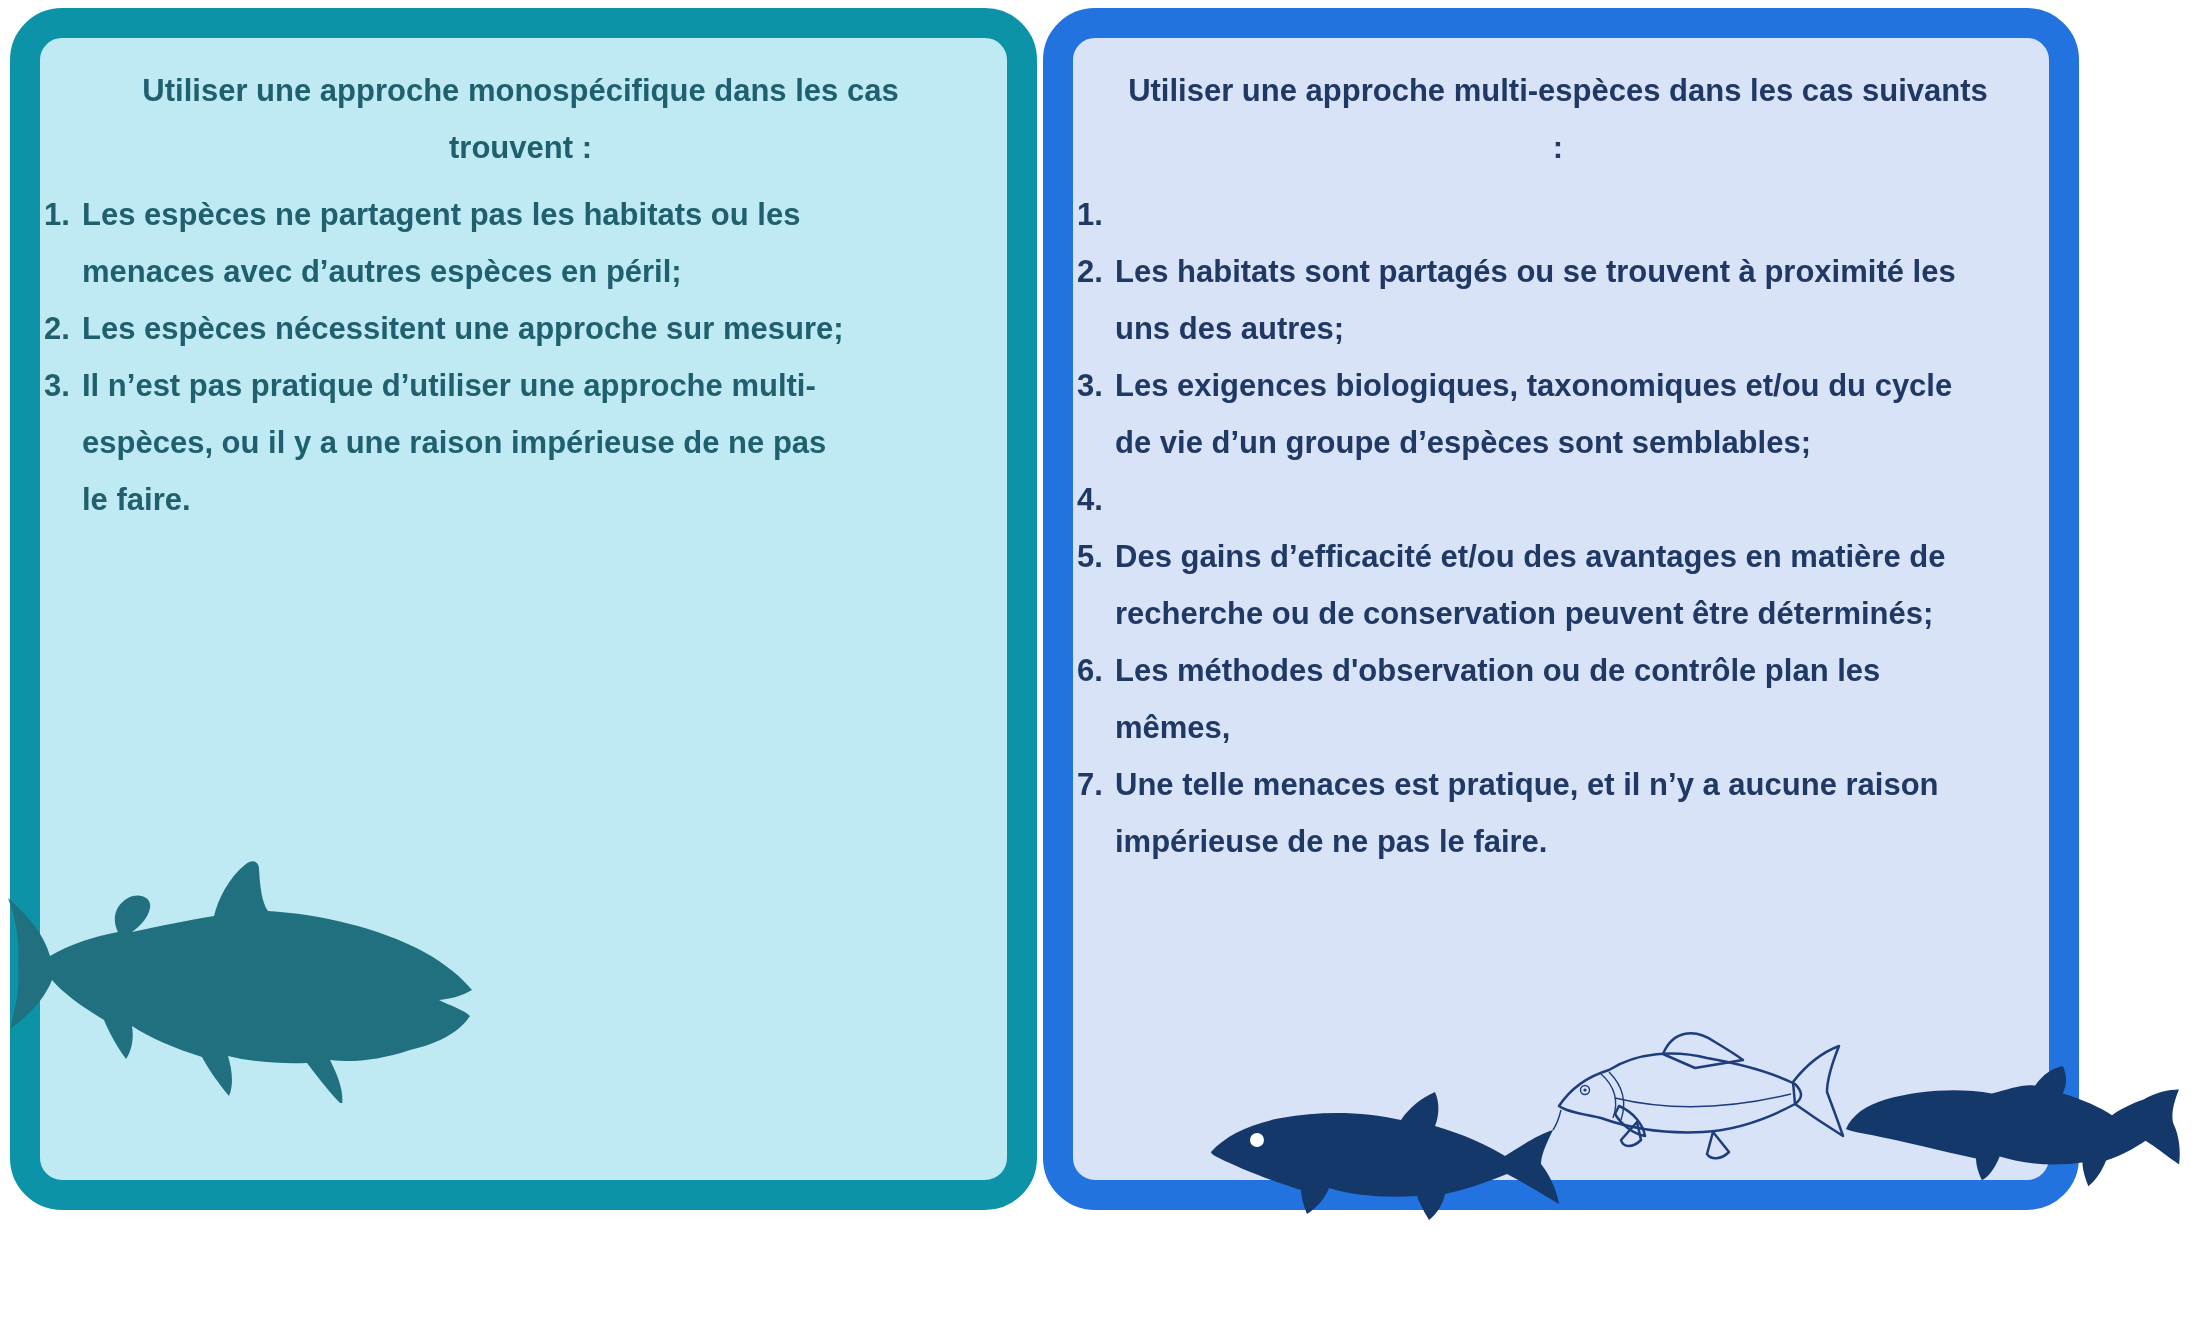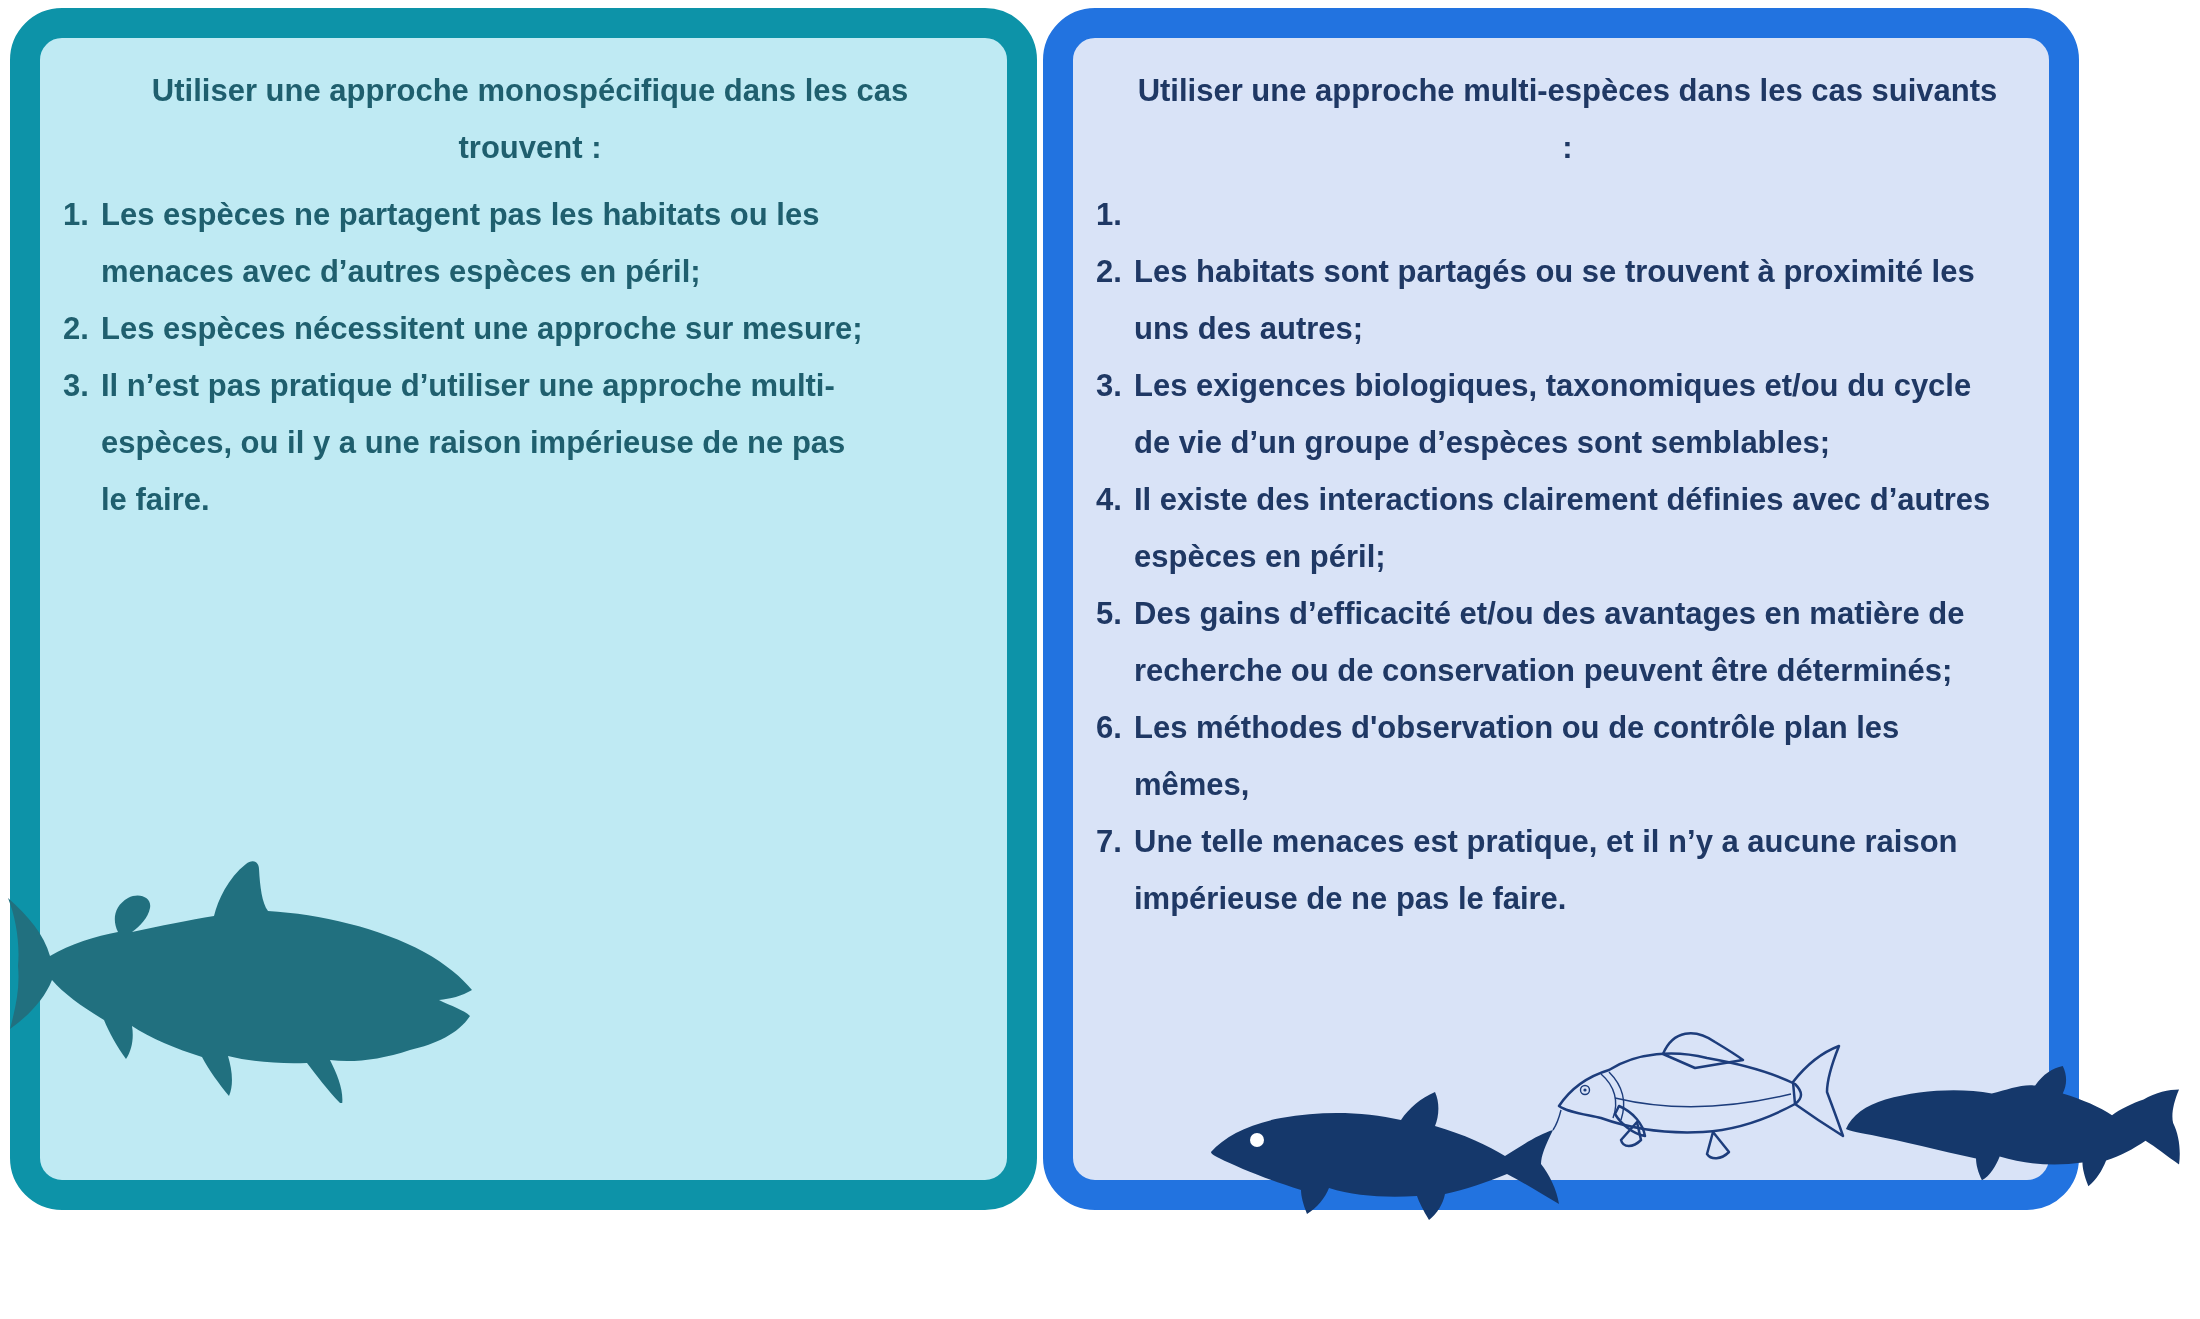--- a/index.html
+++ b/index.html
@@ -29,21 +29,21 @@
   .panel.right {
     left: 1043px;
     width: 1036px;
     border-color: var(--right-border);
     background: var(--right-bg);
   }
   .content {
     box-sizing: border-box;
     width: 100%;
     height: 100%;
-    padding: 24px 10px 0 23px;
+    padding: 24px 10px 0 4px;
     font-weight: bold;
     font-size: 31px;
     line-height: 57px;
   }
   .panel.left  .content { color: var(--left-text); }
   .panel.right .content { color: var(--right-text); }
   .title { margin: 0 0 10px 0; text-align: center; font-size: 31px; line-height: 57px; }
   .title-line { white-space: pre; }
   .items { margin: 0; padding: 0; list-style: none; }
   .item { display: flex; align-items: flex-start; }
@@ -112,22 +112,20 @@
           </li>
 
           <li class="item">
             <span class="num">3.</span>
             <span class="txt">Les exigences biologiques, taxonomiques et/ou du cycle
 de vie d’un groupe d’espèces sont semblables;</span>
           </li>
 
           <li class="item">
             <span class="num">4.</span>
-            <span class="txt">Il existe des interactions clairement définies avec d’autres
-espèces en péril;</span>
           </li>
 
           <li class="item">
             <span class="num">5.</span>
             <span class="txt">Des gains d’efficacité et/ou des avantages en matière de
 recherche ou de conservation peuvent être déterminés;</span>
           </li>
 
           <li class="item">
             <span class="num">6.</span>

